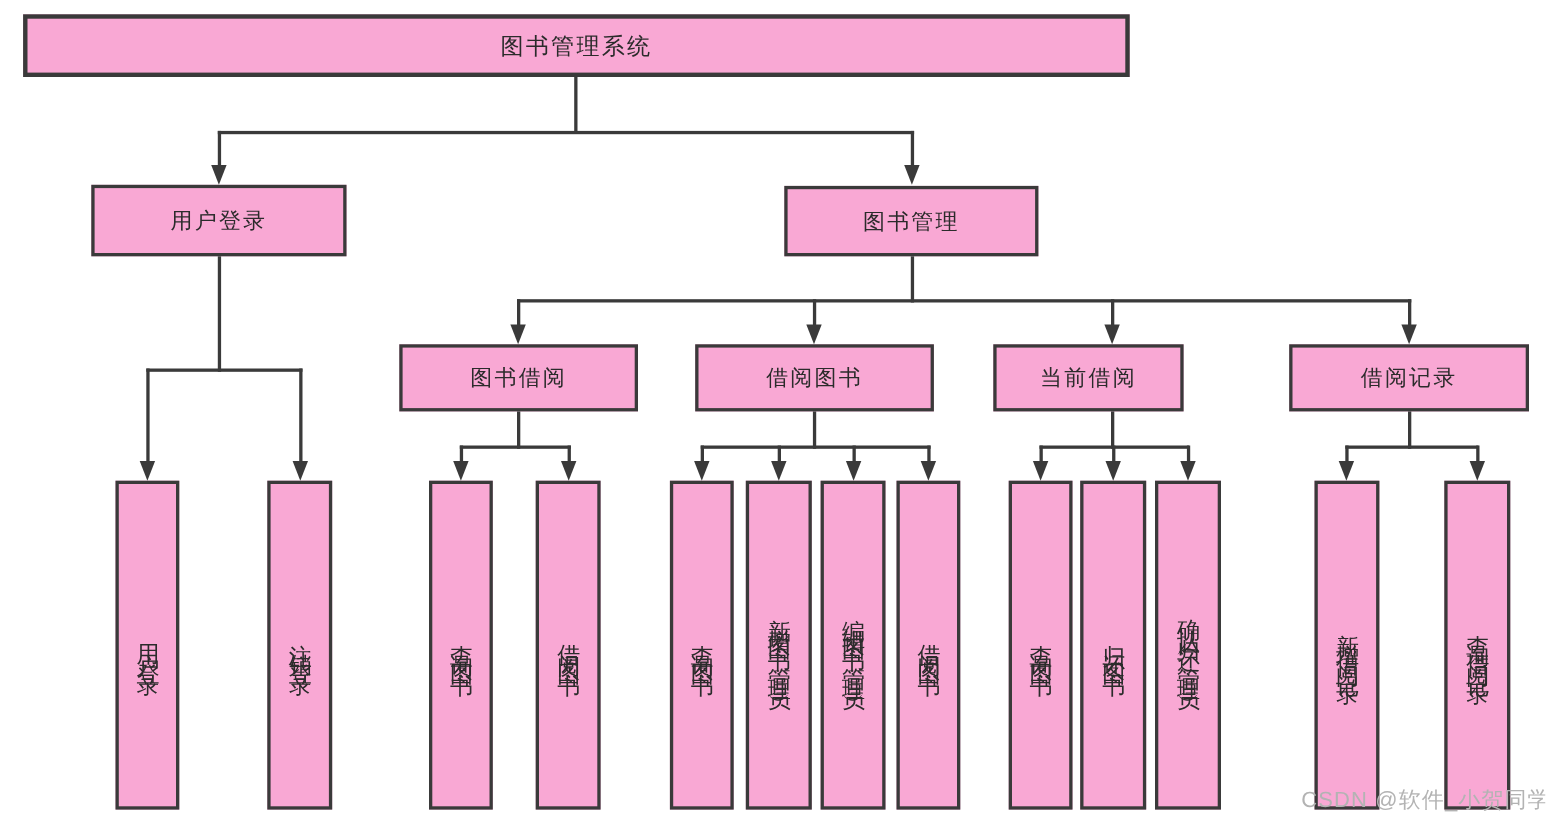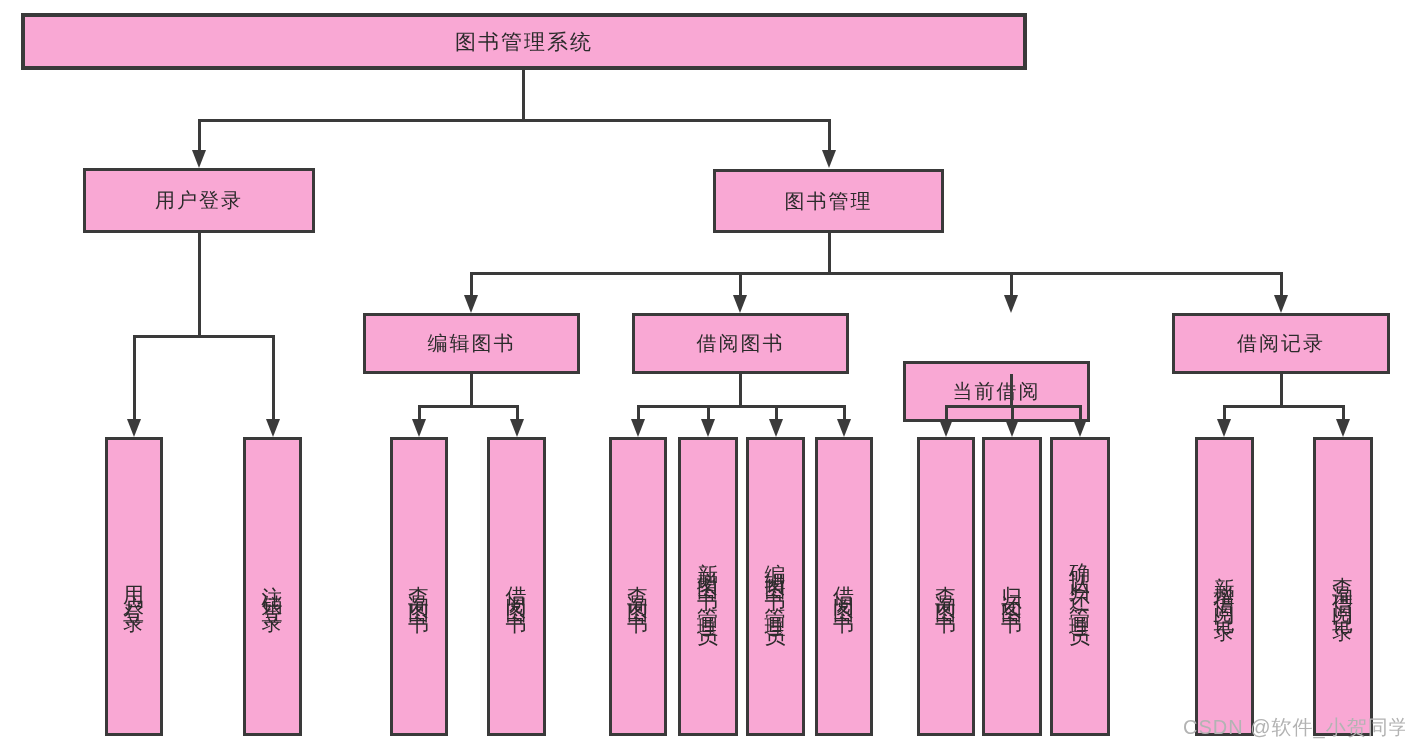--- a/index.html
+++ b/index.html
@@ -58,25 +58,25 @@
 <body>
 
 <div class="stage">
 
   <div class="node root" style="left:21px; top:13px; width:1006px; height:57px;">图书管理系统</div>
 
   <div class="node" style="left:83px; top:168px; width:232px; height:65px;">用户登录</div>
 
   <div class="node" style="left:713px; top:169px; width:231px; height:64px;">图书管理</div>
 
-  <div class="node" style="left:363px; top:313px; width:217px; height:61px;">编辑图书</div>
+  <div class="node" style="left:363px; top:313px; width:217px; height:61px;">图书借阅</div>
 
   <div class="node" style="left:632px; top:313px; width:217px; height:61px;">借阅图书</div>
 
-  <div class="node" style="left:903px; top:313px; width:187px; height:61px;margin-top:48px;">当前借阅</div>
+  <div class="node" style="left:903px; top:313px; width:173px; height:61px;">当前借阅</div>
 
   <div class="node" style="left:1172px; top:313px; width:218px; height:61px;">借阅记录</div>
 
   <div class="node vbox" style="left:105px; top:437px; width:58px; height:299px;">用户登录</div>
 
   <div class="node vbox" style="left:243px; top:437px; width:59px; height:299px;">注销登录</div>
 
   <div class="node vbox" style="left:390px; top:437px; width:58px; height:299px;">查询图书</div>
 
   <div class="node vbox" style="left:487px; top:437px; width:59px; height:299px;">借阅图书</div>

